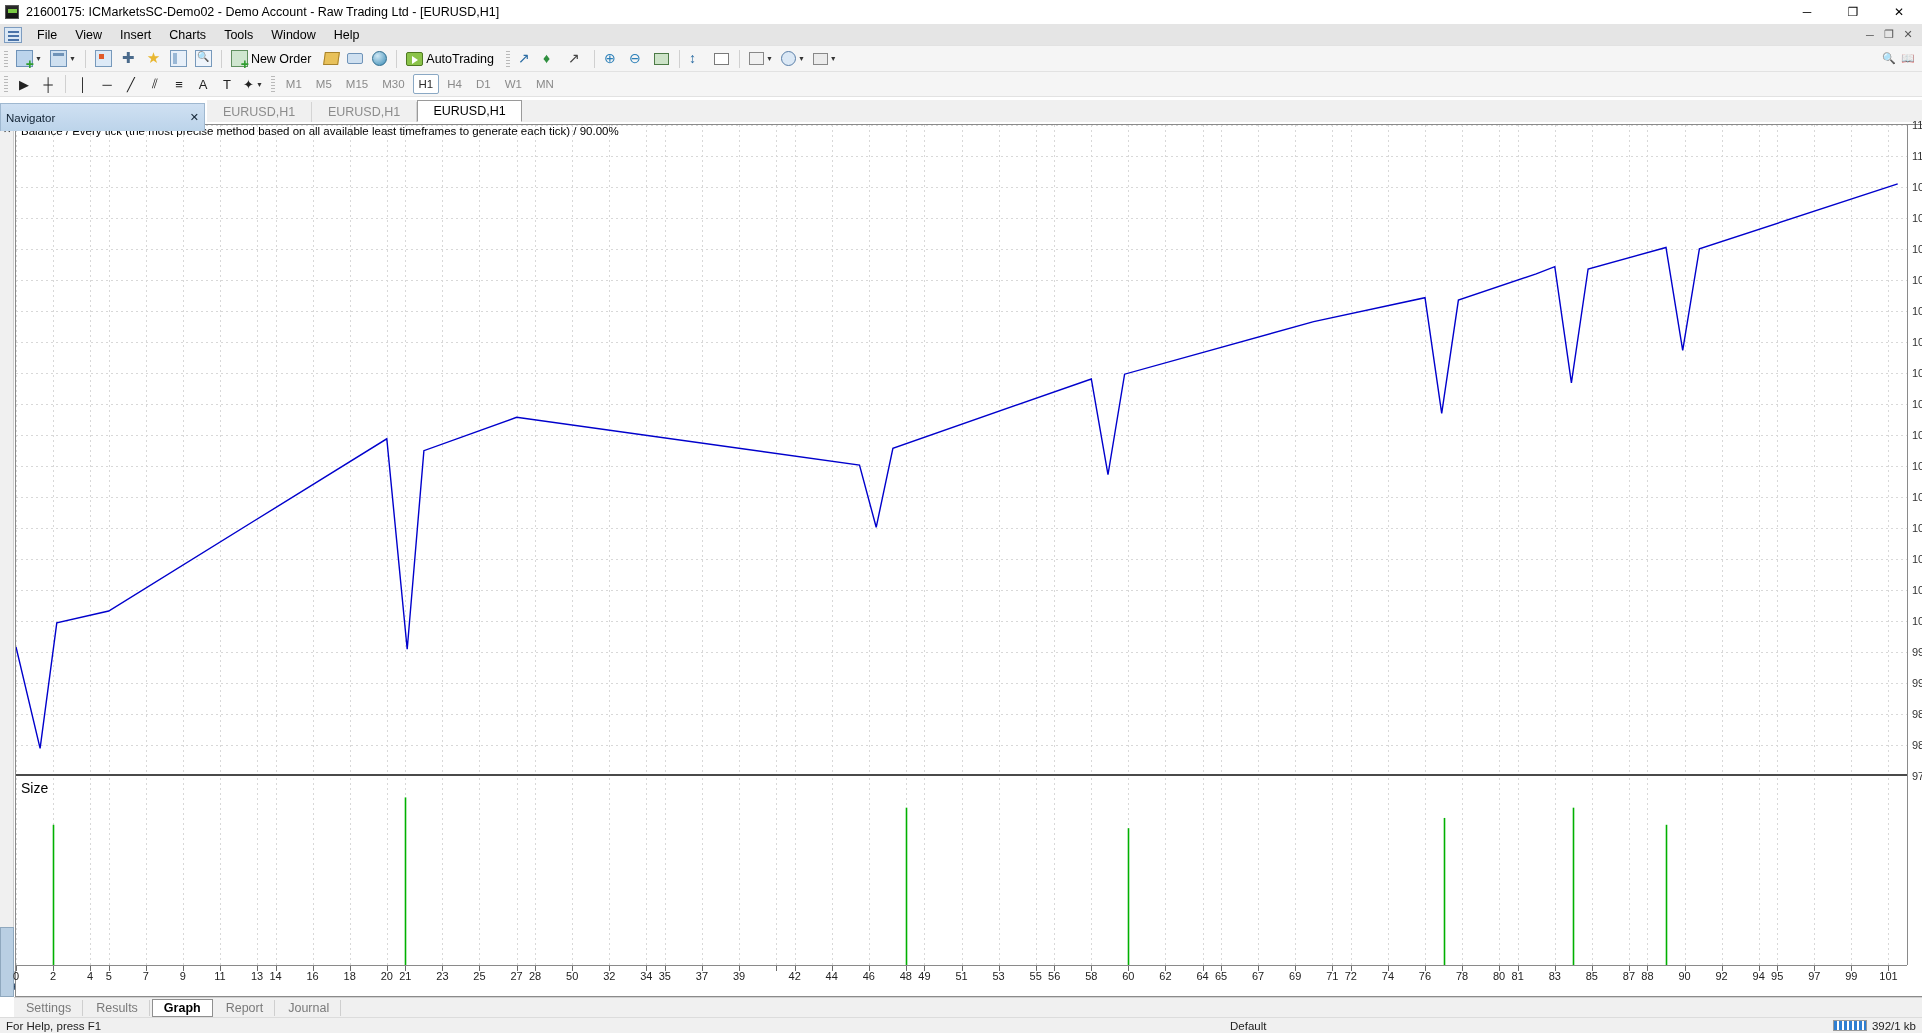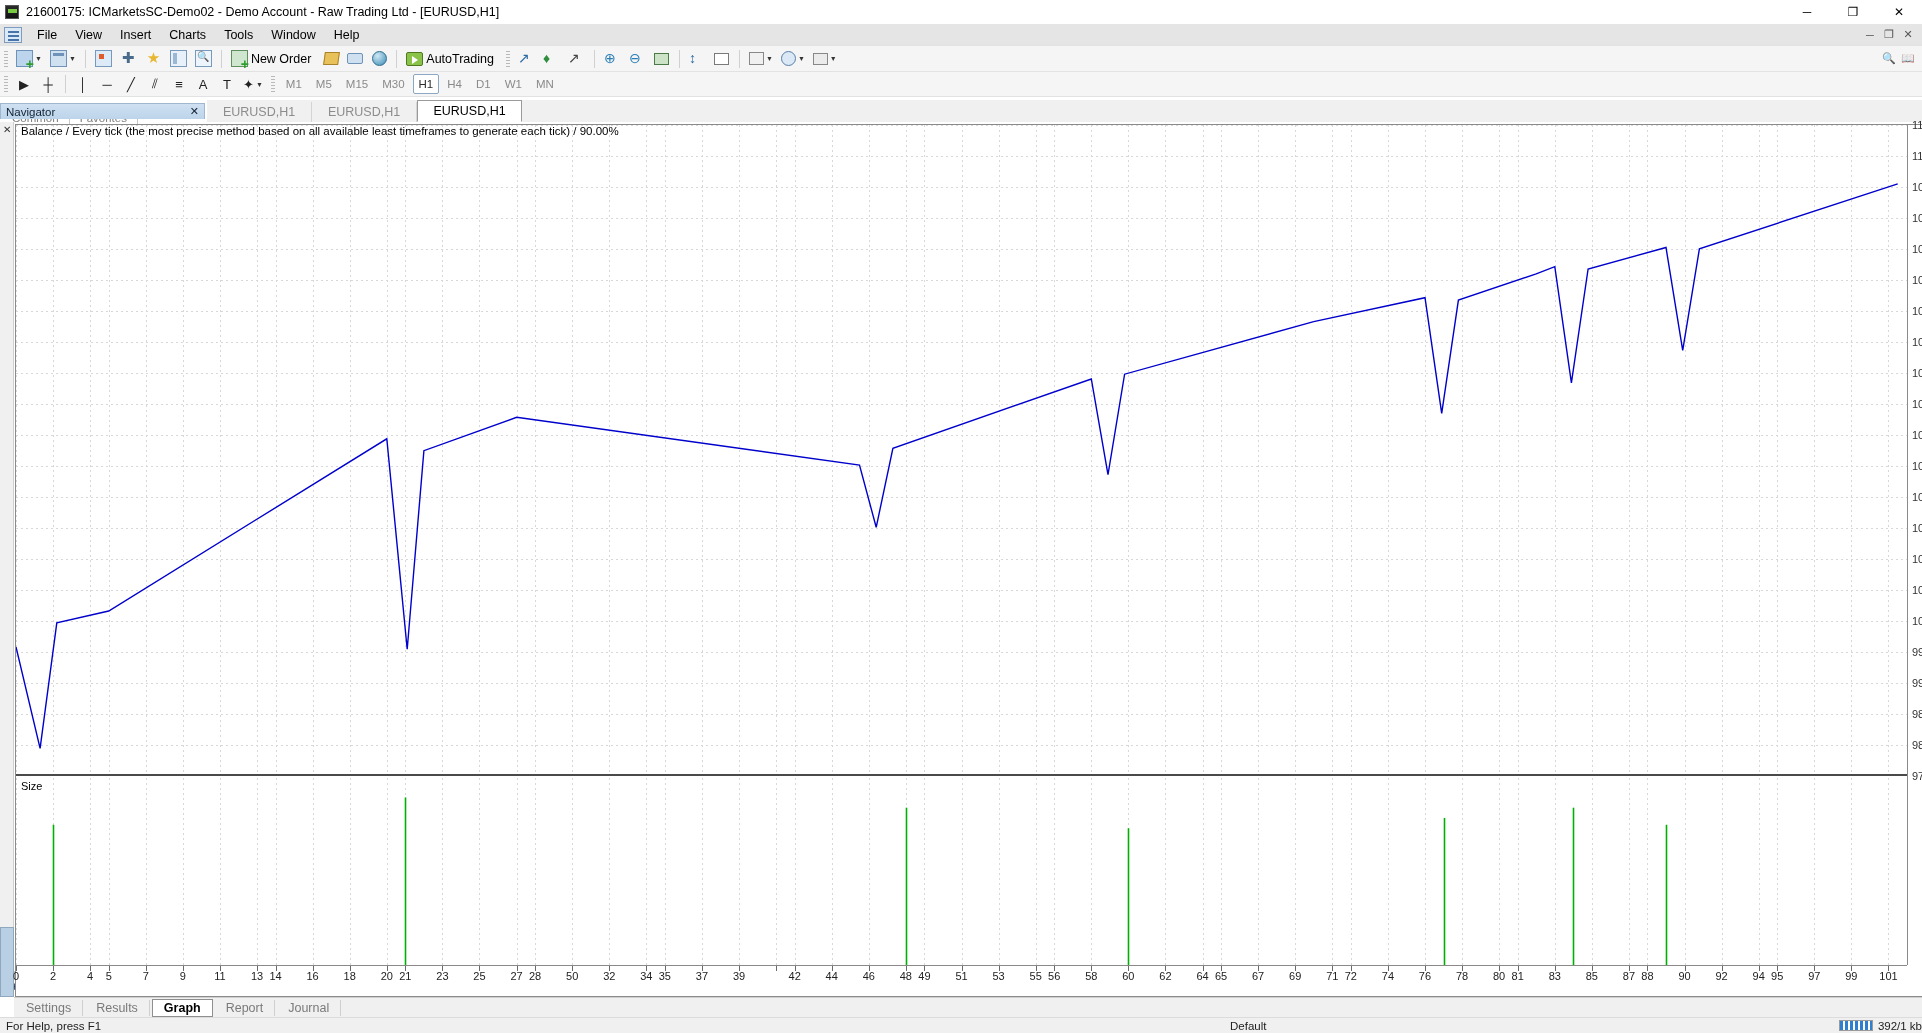--- a/index.html
+++ b/index.html
@@ -120,21 +120,21 @@
     height: 20px; min-width: 25px; padding: 0 5px; margin: 0 1px;
     display: flex; align-items: center; justify-content: center;
     font-size: 11.5px; color: #2b2b2b; border: 1px solid transparent; border-radius: 2px;
     flex: none;
   }
   .tf-btn.active { background: #ffffff; border-color: #8aa8c4; }
   .tf-btn.dim { color: #8a8a8a; }
 
   
   .nav-panel {
-    position: absolute; left: 0; top: 103px; width: 205px; height: 16px;
+    position: absolute; left: 0; top: 103px; width: 205px; height: 28px;
     background: linear-gradient(#cfe0f2,#bcd4ea);
     border: 1px solid #9fb8d0; border-bottom: none;
     display: flex; align-items: center; z-index: 6;
   }
   .nav-title { font-size: 11.5px; color: #123; padding-left: 5px; }
   .nav-close { margin-left: auto; padding-right: 5px; font-size: 11px; color:#123; }
   .nav-subtabs {
     position: absolute; left: 2px; top: 110px; width: 200px; height: 14px;
     display: flex; align-items: flex-end; z-index: 5; overflow: hidden;
   }
@@ -187,21 +187,21 @@
   }
   .plot {
     position: absolute; left: 0; top: 0; width: 1891px; height: 651px;
     border-bottom: 2px solid #4a4a4a; overflow: hidden;
   }
   .size-pane {
     position: absolute; left: 0; top: 653px; width: 1891px; height: 187px;
     overflow: hidden;
   }
   .size-label {
-    position: absolute; left: 5px; top: 2px; font-size: 11px; color: #000; z-index: 3;
+    position: absolute; left: 5px; top: 2px; font-size: 14px; color: #000; z-index: 3;
   }
   .xaxis {
     position: absolute; left: 0; top: 840px; width: 1891px; height: 31px;
     border-top: 1px solid #8a8a8a;
   }
   .xtick {
     position: absolute; top: 4px; font-size: 11px; color: #222;
     transform: translateX(-50%); white-space: nowrap;
   }
   .price-axis {
@@ -229,21 +229,21 @@
   }
 
   
   .statusbar {
     position: absolute; left: 0; top: 1017px; width: 1922px; height: 16px;
     background: #f0f0f0; border-top: 1px solid #dcdcdc;
     display: flex; align-items: center; font-size: 11.5px; color: #222;
   }
   .sb-help { padding-left: 6px; }
   .sb-default { position: absolute; left: 1230px; }
-  .sb-right { margin-left: auto; display: flex; align-items: center; }
+  .sb-right { margin-left: auto; display: flex; align-items: center; padding-right: 6px; }
   .sb-bars {
     width: 34px; height: 11px; margin-right: 5px;
     background: repeating-linear-gradient(to right,#2f7fd1 0 3px,#ffffff 3px 5px);
     border: 1px solid #9a9a9a;
   }
   svg { display: block; }
 </style>
 </head>
 <body>
 

